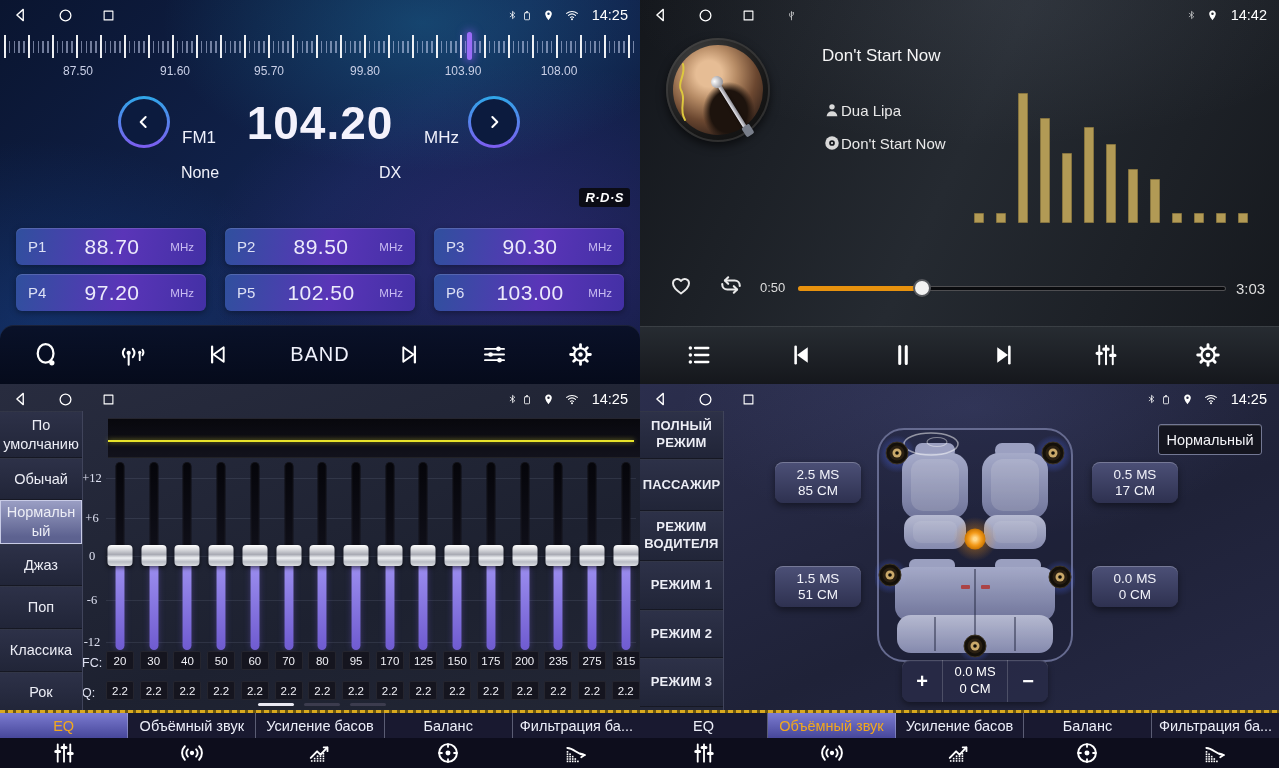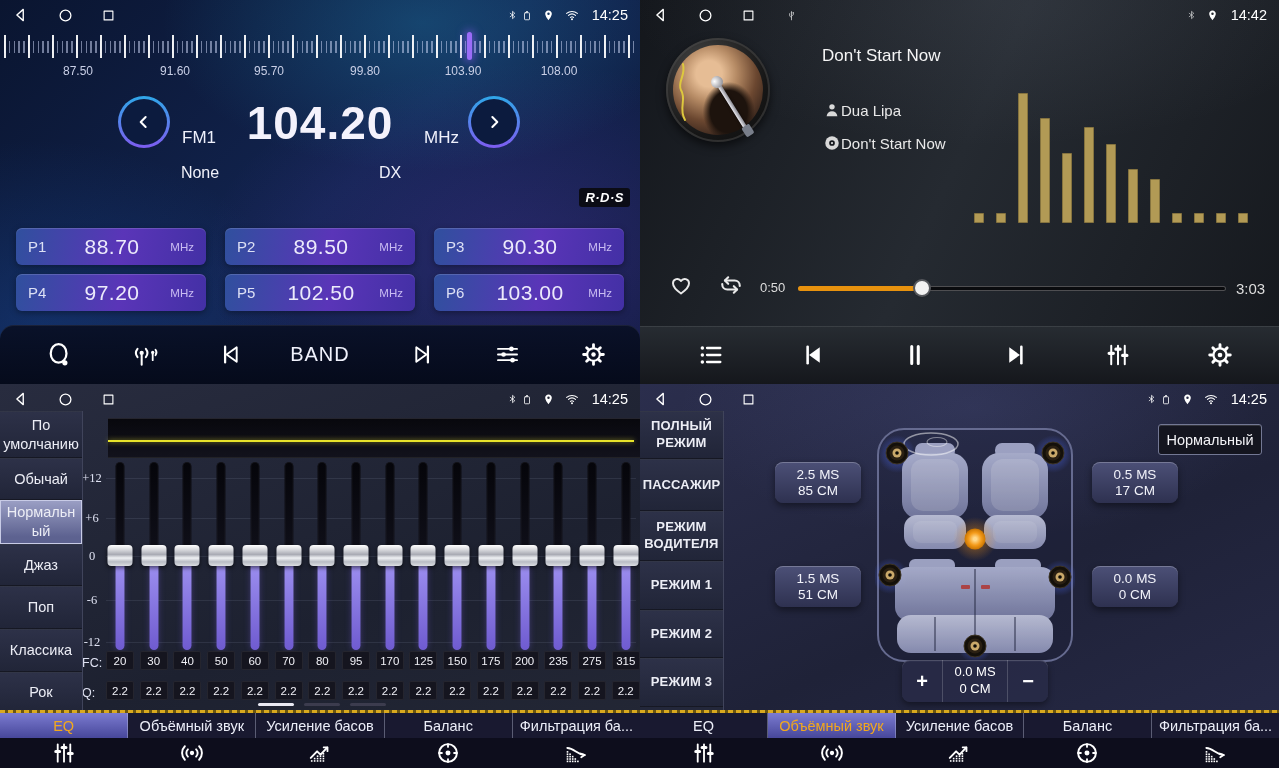--- a/index.html
+++ b/index.html
@@ -55,21 +55,21 @@
   .preset{border-radius:6px;background:linear-gradient(100deg,#30509e 0%,#5a35b8 55%,#4330a5 100%);
     display:flex;align-items:center;padding:0 12px;cursor:pointer;
     box-shadow:0 2px 6px rgba(0,0,0,.35), inset 0 1px 0 rgba(255,255,255,.15);}
   .pid{font-size:15px;color:#dde0f5;width:34px;}
   .pfreq{flex:1;text-align:center;font-size:21px;color:#eceafb;letter-spacing:.5px;}
   .punit{font-size:11.5px;color:#c9bcf2;width:32px;text-align:right;}
   .rtoolbar{position:absolute;left:0;right:0;bottom:0;height:59px;border-radius:14px 14px 0 0;
     background:linear-gradient(180deg,rgba(9,16,38,.95),rgba(5,10,26,.98));
     display:flex;align-items:center;justify-content:space-around;padding:0 10px;
     box-shadow:inset 0 1px 0 rgba(255,255,255,.07);}
-  .tbtn{display:flex;align-items:center;justify-content:flex-end;min-width:40px;cursor:pointer;color:#edf0fa;}
+  .tbtn{display:flex;align-items:center;justify-content:flex-start;min-width:40px;cursor:pointer;color:#edf0fa;}
   .tbtn [data-icon]{width:27px;height:27px;}
   .tbl{font-size:20px;letter-spacing:1px;color:#f0f2fc;}
 
   
   .album{position:absolute;left:26px;top:38px;width:104px;height:104px;border-radius:50%;
     background:radial-gradient(circle at 35% 30%,#474747,#161616 65%,#0c0c0c);
     box-shadow:0 4px 10px rgba(0,0,0,.6), inset 0 0 0 2px rgba(75,75,75,.5);}
   .album::before{content:'';position:absolute;inset:7px;border-radius:50%;
     background:radial-gradient(42px 48px at 62% 74%,#1d130d 0 44%,transparent 62%),
     radial-gradient(circle at 40% 32%,#e6bd95 0 16%,#b58a64 34%,#6b4730 58%,#31211a 82%);}

